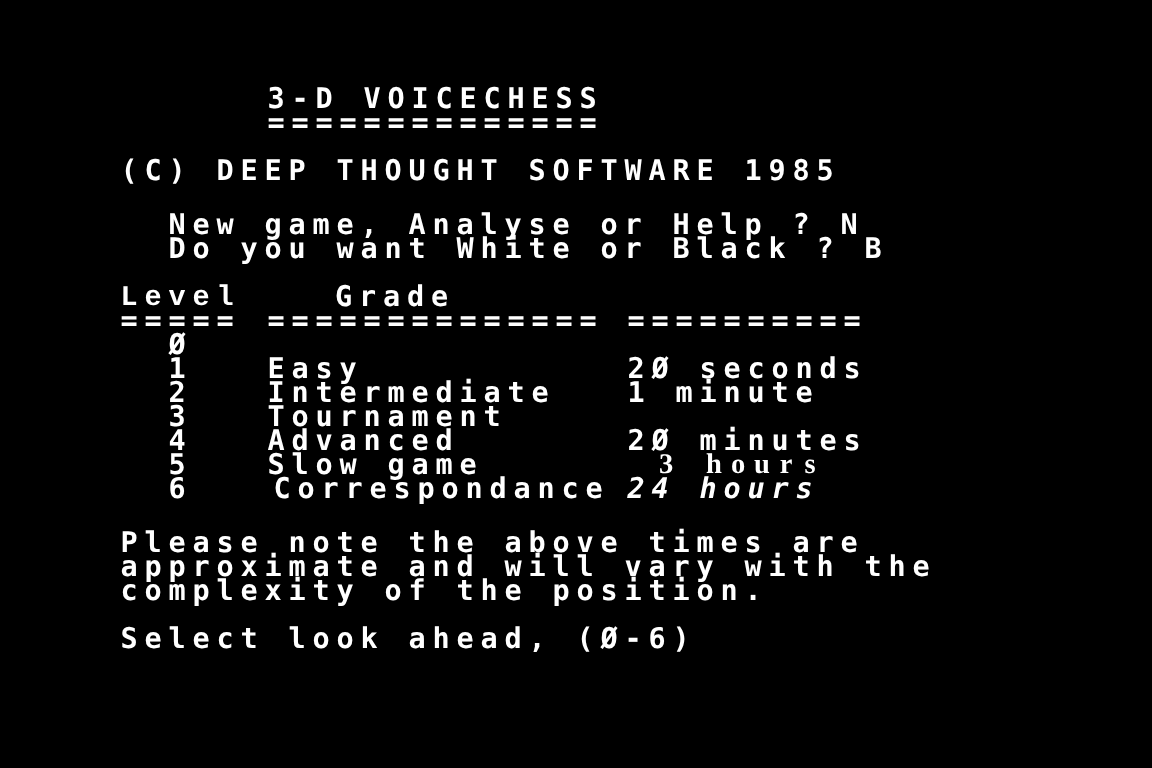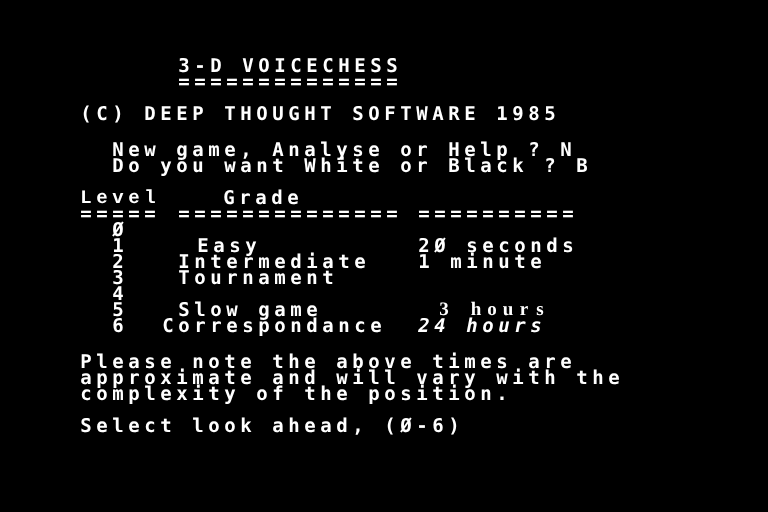--- a/index.html
+++ b/index.html
@@ -57,38 +57,40 @@
   <div class="row" style="top:190px; left:78px;font-family:Liberation Mono, monospace;"><span class="c">L</span><span class="c">e</span><span class="c">v</span><span class="c">e</span><span class="c">l</span></div>
   <div class="row" style="top:190px; left:192px;margin-left:29px;"><span class="c">G</span><span class="c">r</span><span class="c">a</span><span class="c">d</span><span class="c">e</span></div>
 
   <div class="row" style="top:206px; left:78px;"><span class="c">=</span><span class="c">=</span><span class="c">=</span><span class="c">=</span><span class="c">=</span></div>
   <div class="row" style="top:206px; left:176px;"><span class="c">=</span><span class="c">=</span><span class="c">=</span><span class="c">=</span><span class="c">=</span><span class="c">=</span><span class="c">=</span><span class="c">=</span><span class="c">=</span><span class="c">=</span><span class="c">=</span><span class="c">=</span><span class="c">=</span><span class="c">=</span></div>
   <div class="row" style="top:206px; left:416px;"><span class="c">=</span><span class="c">=</span><span class="c">=</span><span class="c">=</span><span class="c">=</span><span class="c">=</span><span class="c">=</span><span class="c">=</span><span class="c">=</span><span class="c">=</span></div>
 
   <div class="row" style="top:222px; left:110px;"><span class="c">Ø</span></div>
 
   <div class="row" style="top:238px; left:110px;"><span class="c">1</span></div>
-  <div class="row" style="top:238px; left:176px;margin-left:19px;"><span class="c">E</span><span class="c">a</span><span class="c">s</span><span class="c">y</span></div>
+  <div class="row" style="top:238px; left:176px;"><span class="c">E</span><span class="c">a</span><span class="c">s</span><span class="c">y</span></div>
   <div class="row" style="top:238px; left:416px;text-decoration:underline;"><span class="c">2</span><span class="c">Ø</span><span class="c">&nbsp;</span><span class="c">s</span><span class="c">e</span><span class="c">c</span><span class="c">o</span><span class="c">n</span><span class="c">d</span><span class="c">s</span></div>
 
   <div class="row" style="top:254px; left:110px;"><span class="c">2</span></div>
   <div class="row" style="top:254px; left:176px;"><span class="c">I</span><span class="c">n</span><span class="c">t</span><span class="c">e</span><span class="c">r</span><span class="c">m</span><span class="c">e</span><span class="c">d</span><span class="c">i</span><span class="c">a</span><span class="c">t</span><span class="c">e</span></div>
   <div class="row" style="top:254px; left:416px;"><span class="c">1</span><span class="c">&nbsp;</span><span class="c">m</span><span class="c">i</span><span class="c">n</span><span class="c">u</span><span class="c">t</span><span class="c">e</span></div>
 
   <div class="row" style="top:270px; left:110px;"><span class="c">3</span></div>
   <div class="row" style="top:270px; left:176px;"><span class="c">T</span><span class="c">o</span><span class="c">u</span><span class="c">r</span><span class="c">n</span><span class="c">a</span><span class="c">m</span><span class="c">e</span><span class="c">n</span><span class="c">t</span></div>
 
   <div class="row" style="top:286px; left:110px;"><span class="c">4</span></div>
+  <div class="row" style="top:286px; left:176px;"><span class="c">A</span><span class="c">d</span><span class="c">v</span><span class="c">a</span><span class="c">n</span><span class="c">c</span><span class="c">e</span><span class="c">d</span></div>
+  <div class="row" style="top:286px; left:416px;"><span class="c">2</span><span class="c">Ø</span><span class="c">&nbsp;</span><span class="c">m</span><span class="c">i</span><span class="c">n</span><span class="c">u</span><span class="c">t</span><span class="c">e</span><span class="c">s</span></div>
 
   <div class="row" style="top:302px; left:110px;"><span class="c">5</span></div>
   <div class="row" style="top:302px; left:176px;"><span class="c">S</span><span class="c">l</span><span class="c">o</span><span class="c">w</span><span class="c">&nbsp;</span><span class="c">g</span><span class="c">a</span><span class="c">m</span><span class="c">e</span></div>
   <div class="row" style="top:302px; left:436px;font-family:Liberation Serif, serif;"><span class="c">3</span><span class="c">&nbsp;</span><span class="c">h</span><span class="c">o</span><span class="c">u</span><span class="c">r</span><span class="c">s</span></div>
 
   <div class="row" style="top:318px; left:110px;"><span class="c">6</span></div>
-  <div class="row" style="top:318px; left:160px;"><span class="c">C</span><span class="c">o</span><span class="c">r</span><span class="c">r</span><span class="c">e</span><span class="c">s</span><span class="c">p</span><span class="c">o</span><span class="c">n</span><span class="c">d</span><span class="c">a</span><span class="c">n</span><span class="c">c</span><span class="c">e</span></div>
+  <div class="row" style="top:318px; left:180px;"><span class="c">C</span><span class="c">o</span><span class="c">r</span><span class="c">r</span><span class="c">e</span><span class="c">s</span><span class="c">p</span><span class="c">o</span><span class="c">n</span><span class="c">d</span><span class="c">a</span><span class="c">n</span><span class="c">c</span><span class="c">e</span></div>
   <div class="row" style="top:318px; left:416px;font-style:italic;"><span class="c">2</span><span class="c">4</span><span class="c">&nbsp;</span><span class="c">h</span><span class="c">o</span><span class="c">u</span><span class="c">r</span><span class="c">s</span></div>
 
   <div class="row" style="top:354px; left:78px;"><span class="c">P</span><span class="c">l</span><span class="c">e</span><span class="c">a</span><span class="c">s</span><span class="c">e</span><span class="c">&nbsp;</span><span class="c">n</span><span class="c">o</span><span class="c">t</span><span class="c">e</span><span class="c">&nbsp;</span><span class="c">t</span><span class="c">h</span><span class="c">e</span><span class="c">&nbsp;</span><span class="c">a</span><span class="c">b</span><span class="c">o</span><span class="c">v</span><span class="c">e</span><span class="c">&nbsp;</span><span class="c">t</span><span class="c">i</span><span class="c">m</span><span class="c">e</span><span class="c">s</span><span class="c">&nbsp;</span><span class="c">a</span><span class="c">r</span><span class="c">e</span></div>
   <div class="row" style="top:370px; left:78px;"><span class="c">a</span><span class="c">p</span><span class="c">p</span><span class="c">r</span><span class="c">o</span><span class="c">x</span><span class="c">i</span><span class="c">m</span><span class="c">a</span><span class="c">t</span><span class="c">e</span><span class="c">&nbsp;</span><span class="c">a</span><span class="c">n</span><span class="c">d</span><span class="c">&nbsp;</span><span class="c">w</span><span class="c">i</span><span class="c">l</span><span class="c">l</span><span class="c">&nbsp;</span><span class="c">v</span><span class="c">a</span><span class="c">r</span><span class="c">y</span><span class="c">&nbsp;</span><span class="c">w</span><span class="c">i</span><span class="c">t</span><span class="c">h</span><span class="c">&nbsp;</span><span class="c">t</span><span class="c">h</span><span class="c">e</span></div>
   <div class="row" style="top:386px; left:78px;"><span class="c">c</span><span class="c">o</span><span class="c">m</span><span class="c">p</span><span class="c">l</span><span class="c">e</span><span class="c">x</span><span class="c">i</span><span class="c">t</span><span class="c">y</span><span class="c">&nbsp;</span><span class="c">o</span><span class="c">f</span><span class="c">&nbsp;</span><span class="c">t</span><span class="c">h</span><span class="c">e</span><span class="c">&nbsp;</span><span class="c">p</span><span class="c">o</span><span class="c">s</span><span class="c">i</span><span class="c">t</span><span class="c">i</span><span class="c">o</span><span class="c">n</span><span class="c">.</span></div>
 
   <div class="row" style="top:418px; left:78px;"><span class="c">S</span><span class="c">e</span><span class="c">l</span><span class="c">e</span><span class="c">c</span><span class="c">t</span><span class="c">&nbsp;</span><span class="c">l</span><span class="c">o</span><span class="c">o</span><span class="c">k</span><span class="c">&nbsp;</span><span class="c">a</span><span class="c">h</span><span class="c">e</span><span class="c">a</span><span class="c">d</span><span class="c">,</span><span class="c">&nbsp;</span><span class="c">(</span><span class="c">Ø</span><span class="c">-</span><span class="c">6</span><span class="c">)</span></div>
 
 </div>
 

